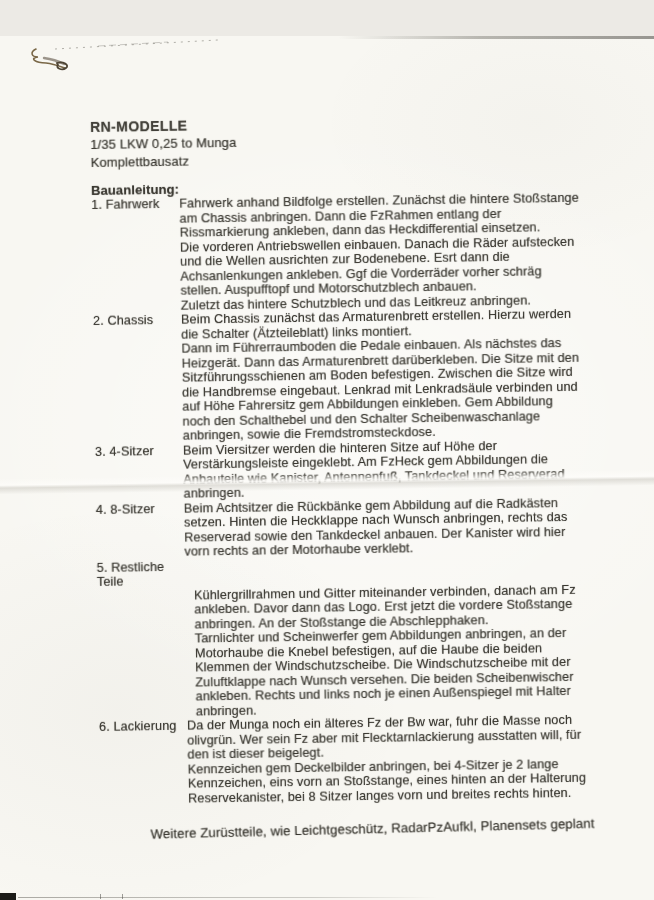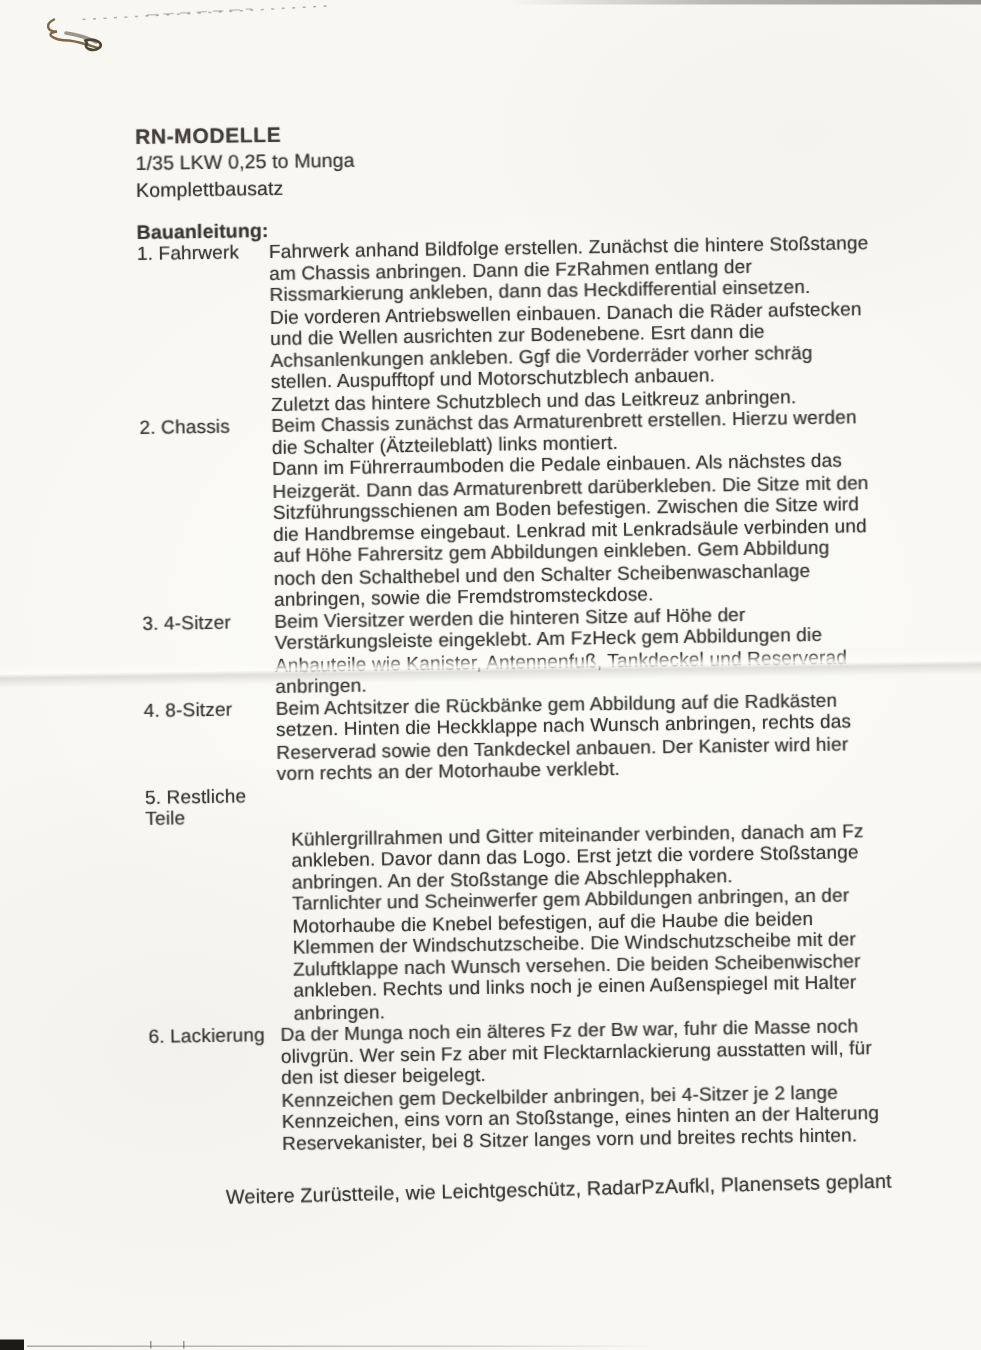--- a/index.html
+++ b/index.html
@@ -9,20 +9,21 @@
     background: #eceae5;
     font-family: "Liberation Sans", sans-serif;
   }
   .page {
     position: absolute; inset: 0;
     background:
       radial-gradient(ellipse 320px 200px at 82% 10%, rgba(70,66,55,0.025), rgba(0,0,0,0) 70%),
       radial-gradient(ellipse 420px 300px at 18% 78%, rgba(70,64,48,0.03), rgba(0,0,0,0) 70%),
       radial-gradient(ellipse 500px 380px at 55% 45%, rgba(255,255,255,0.5), rgba(255,255,255,0) 80%),
       #f8f7f2;
+    margin-top: 36px;
   }
   
   .content {
     position: absolute; left: 90px; top: 82px; width: 552px;
     transform: rotate(-0.85deg);
     transform-origin: 0 0;
     color: #38362f;
     font-size: 12.7px; line-height: 14.5px;
     letter-spacing: 0.1px;
     filter: blur(0.3px);

